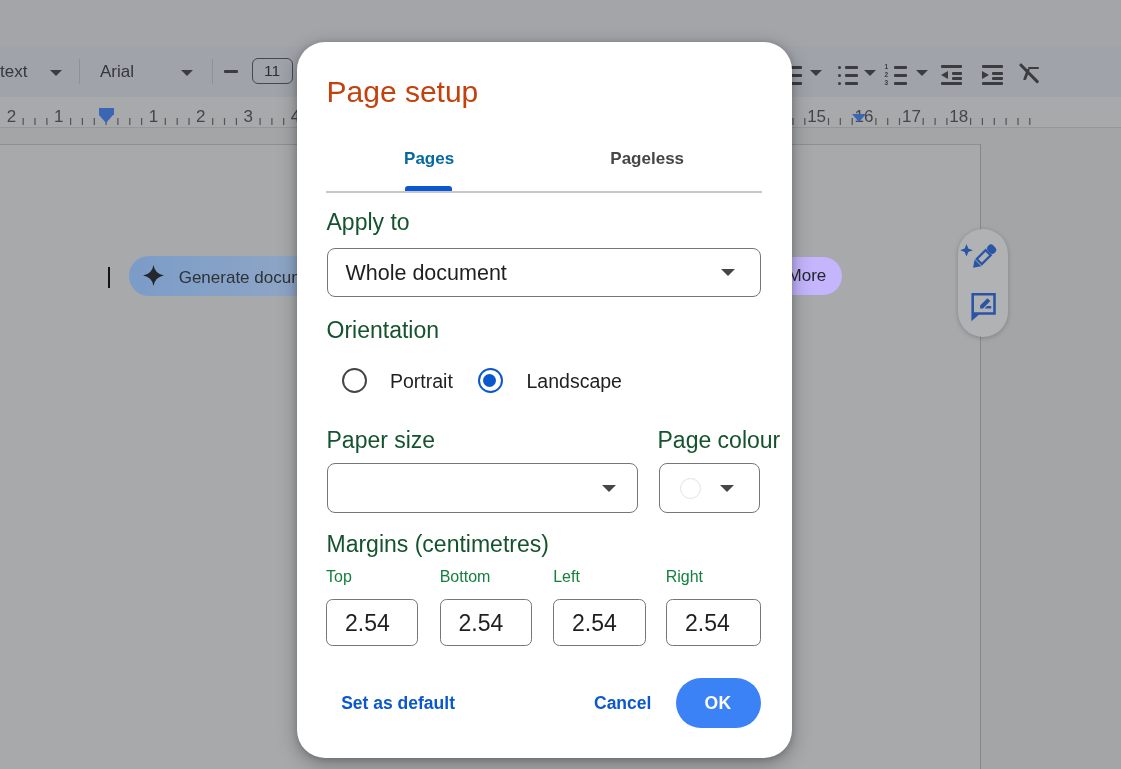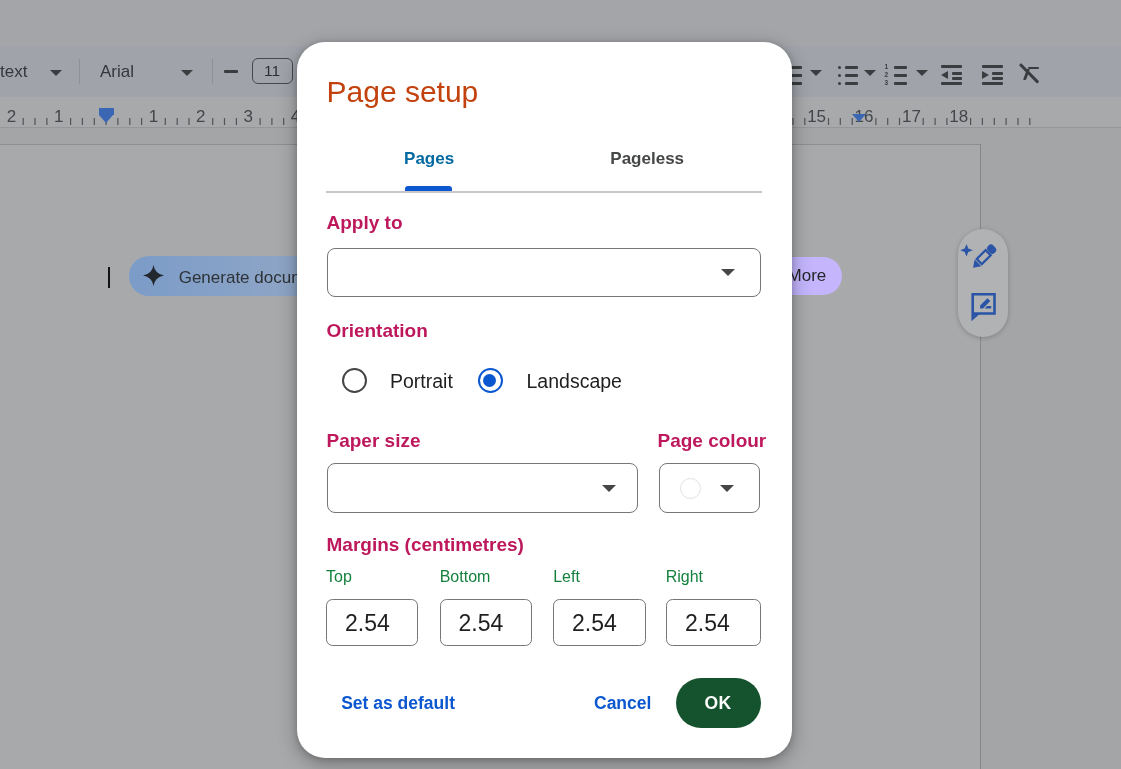--- a/index.html
+++ b/index.html
@@ -19,21 +19,21 @@
 #pagetopline{left:0;top:144.2px;width:980.7px;height:1.3px;background:#8e8f91}
 #pagerightline{left:980px;top:144.2px;width:1.3px;height:625px;background:#868789}
 #cursor{left:107.5px;top:267px;width:2.4px;height:20.5px;background:#141414}
 #chip1{left:128.7px;top:256px;width:180px;height:40px;border-radius:20px 0 0 20px;background:linear-gradient(90deg,#7b9cc8,#90a6c5);overflow:hidden}
 #chip1 .txt{left:50px;top:12.5px;font-size:17px;line-height:17px;color:#2e3237;white-space:nowrap}
 #chip2{left:780.4px;top:257px;width:62px;height:37.5px;border-radius:0 19px 19px 0;background:#c4b5fd}
 #chip2 .txt{left:7.2px;top:10px;font-size:17px;line-height:17px;color:#24272a}
 #capsule{left:957.5px;top:228.5px;width:50px;height:108px;border-radius:25px;background:#b1b2b4;box-shadow:0 1px 5px rgba(0,0,0,.22)}
 
 #dialog{left:296.5px;top:42px;width:495px;height:716px;border-radius:28px;background:#fff;box-shadow:0 6px 20px rgba(0,0,0,.3),0 1px 6px rgba(0,0,0,.18)}
-#dialog .lbl{font-size:19px;line-height:17px;font-weight:700;color:#be185d;letter-spacing:0}
+#dialog .lbl{font-size:23px;line-height:17px;font-weight:400;color:#14532d;letter-spacing:0}
 #title{left:30px;top:34.5px;font-size:30px;line-height:30px;color:#c2410c}
 .tab{top:107.5px;font-size:17px;line-height:17px;font-weight:700;transform:translateX(-50%)}
 #tab1{left:132.6px;color:#0369a1}
 #tab2{left:350.7px;color:#444746}
 #tabind{left:108.5px;top:144px;width:46.5px;height:6px;border-radius:3px 3px 0 0;background:#0b57d0}
 #tabdiv{left:29.5px;top:149.3px;width:435.5px;height:1.3px;background:#c9c7cc}
 .sel{border:1.2px solid #747775;border-radius:8px;background:#fff}
 .seltxt{font-size:21.5px;color:#1f1f1f}
 .dcaret{width:0;height:0;border-left:7.5px solid transparent;border-right:7.5px solid transparent;border-top:7.5px solid #444746}
 #sel1{left:30px;top:206px;width:434px;height:48.5px}
@@ -46,21 +46,21 @@
 #sel2{left:30px;top:421px;width:311.5px;height:50px}
 #sel2txt{left:49.5px;top:436px;line-height:21.5px;font-size:20px}
 #caret2{left:305px;top:443px}
 #colorbox{left:362px;top:421px;width:101px;height:50px}
 #colorcircle{left:383.3px;top:435.5px;width:21px;height:21px;border-radius:50%;border:1.5px solid #e2e2e2;background:#fff}
 #caret3{left:423px;top:443px}
 .sublbl{font-size:16px;line-height:16px;color:#15803d;top:527px}
 .minput{top:557px;height:46.5px;border:1.2px solid #747775;border-radius:6.5px;background:#fff}
 .minput span{position:absolute;left:18px;top:10.8px;font-size:23px;line-height:24px;color:#1f1f1f}
 .btn{font-size:17.5px;line-height:18px;font-weight:700;color:#0b57d0;letter-spacing:0;top:651.5px}
-#okbtn{left:379px;top:635.5px;width:85px;height:50px;border-radius:25px;background:#14532d}
+#okbtn{left:379px;top:635.5px;width:85px;height:50px;border-radius:25px;background:#3b82f6}
 #okbtn span{position:absolute;left:50%;top:50%;transform:translate(-50%,-50%);font-size:17.5px;font-weight:700;color:#fff;letter-spacing:.3px}
 </style></head>
 <body>
 <div id="stage">
 
   <div id="toolrow" class="abs">
 
     <span class="tbtxt abs" style="left:0">text</span>
     <i class="caret abs" style="left:49.5px"></i>
     <i class="tsep abs" style="left:79px"></i>
@@ -231,20 +231,21 @@
   </div>
 
   <div id="dialog" class="abs">
     <span id="title" class="abs">Page setup</span>
     <span id="tab1" class="tab abs">Pages</span>
     <span id="tab2" class="tab abs">Pageless</span>
     <div id="tabind" class="abs"></div>
     <div id="tabdiv" class="abs"></div>
     <span class="lbl abs" style="left:30px;top:172.4px">Apply to</span>
     <div id="sel1" class="sel abs"></div>
+    <span id="sel1txt" class="seltxt abs">Whole document</span>
     <i id="caret1" class="dcaret abs"></i>
     <span class="lbl abs" style="left:30px;top:279.5px">Orientation</span>
     <div id="radio1" class="abs"></div>
     <span class="rlbl abs" style="left:93.5px">Portrait</span>
     <div id="radio2" class="abs">
         <i></i>
       </div>
     <span class="rlbl abs" style="left:230px">Landscape</span>
     <span class="lbl abs" style="left:30px;top:389.6px">Paper size</span>
     <span class="lbl abs" style="left:361px;top:389.6px">Page colour</span>

